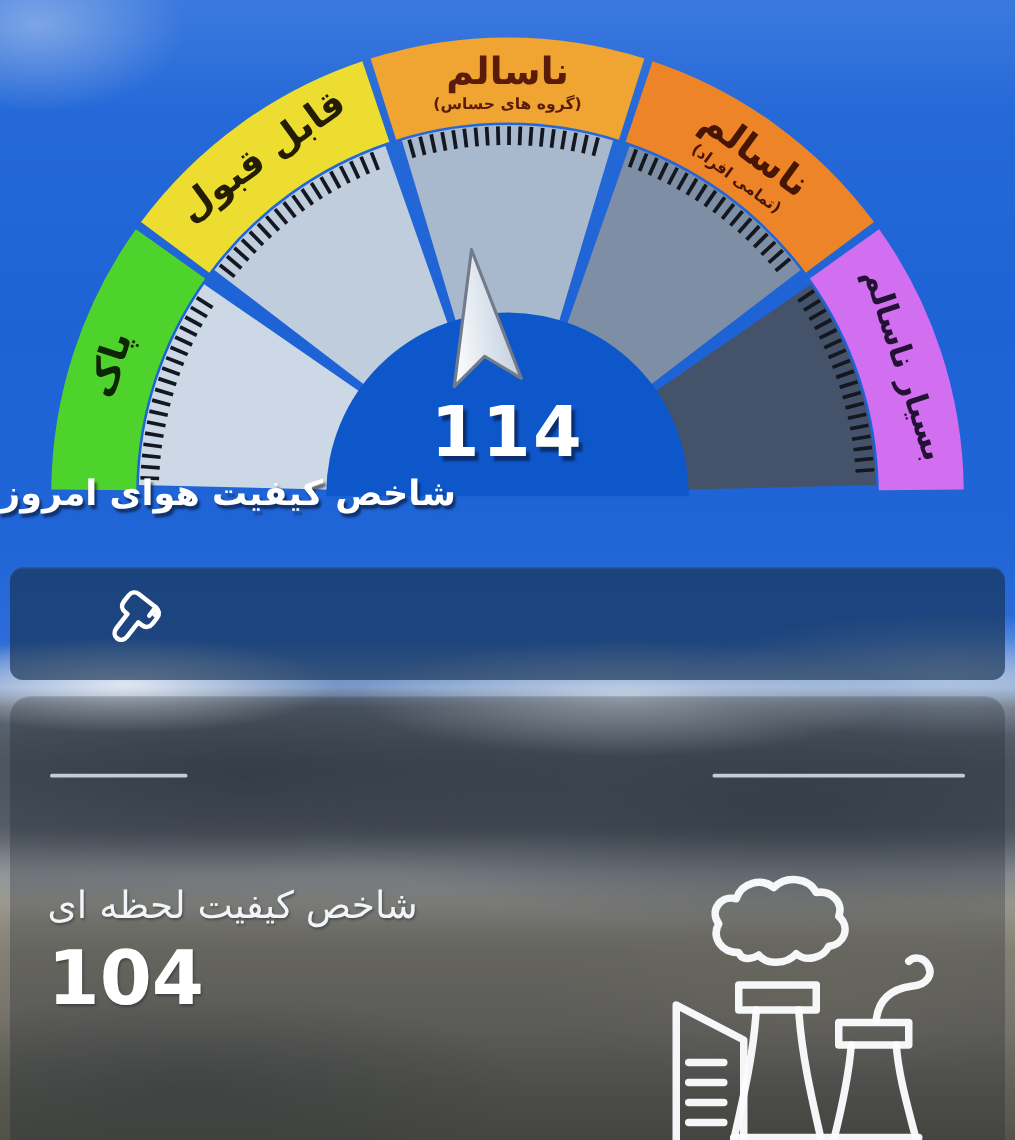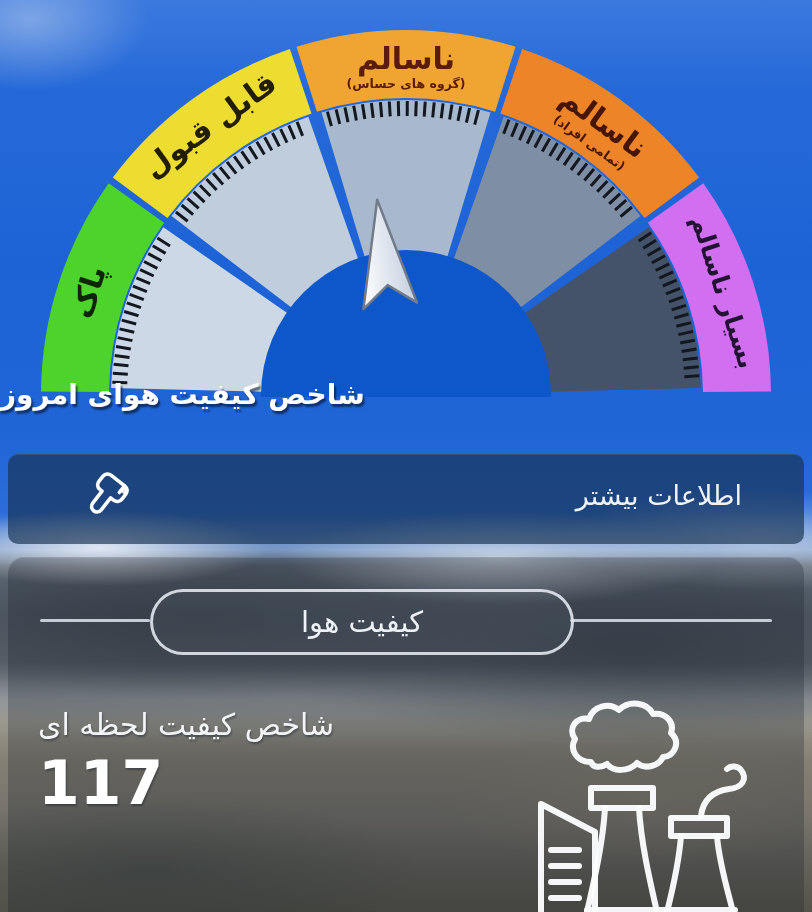--- a/index.html
+++ b/index.html
@@ -182,46 +182,43 @@
         <line x1="681.6" y1="351.4" x2="696.4" y2="349.0" stroke="#131720" stroke-width="3"></line>
         <line x1="682.8" y1="359.8" x2="697.6" y2="357.9" stroke="#131720" stroke-width="3"></line>
         <line x1="683.7" y1="368.3" x2="698.6" y2="366.8" stroke="#131720" stroke-width="3"></line>
         <line x1="684.4" y1="376.8" x2="699.4" y2="375.8" stroke="#131720" stroke-width="3"></line>
         <text x="723.7" y="291.8" transform="rotate(72 723.7 291.8)" text-anchor="middle" dominant-baseline="central" fill="#221233" font-weight="800" font-size="25">بسیار ناسالم</text>
         <circle cx="406" cy="395" r="145" fill="#0e57cb"></circle>
         <polygon points="0,-97 27,10 0,-11 -27,10" transform="translate(389 296) rotate(-7)" fill="url(#ng)" stroke="#717b8a" stroke-width="2.5" stroke-linejoin="round"></polygon>
       </g>
     </svg>
 
+  <div class="g-value">114</div>
   <div class="g-caption">شاخص کیفیت هوای امروز</div>
 
   <div class="card1">
     <svg class="hand" width="58" height="62" viewBox="0 0 48 48">
       <g transform="rotate(38 24 22)" fill="none" stroke="#ffffff" stroke-width="3" stroke-linejoin="round" stroke-linecap="round">
         <path d="M16,6 H30 C33,6 35,8 35,11 V16 C35,19 33,21 30,21 H27 V33
                  C27,36 25,38 22.5,38 C20,38 18,36 18,33 V21 H16
                  C13,21 11,19 11,16 V11 C11,8 13,6 16,6 Z"></path>
         <path d="M30,6 V13"></path>
         <circle cx="32.5" cy="9.5" r="0.8" fill="#ffffff"></circle>
       </g>
     </svg>
-    <div class="card1-label">اطلاعات بیشتر</div>
   </div>
 
   <div class="card2">
     <div class="tab-line left"></div>
     <div class="tab-line right"></div>
 
-    <div class="pill">
-      <span>کیفیت هوا</span>
-    </div>
 
     <div class="instant" style="left:30px;">
       <div class="instant-label">شاخص کیفیت لحظه ای</div>
-      <div class="instant-value">117</div>
+      <div class="instant-value">104</div>
     </div>
 
     <svg class="factory" width="280" height="220" viewBox="0 0 280 220">
       <g fill="none" stroke="rgba(252,253,255,.96)" stroke-width="6" stroke-linecap="round" stroke-linejoin="round">
 
         <path d="M66,70 C52,70 44,58 50,47 C42,36 52,24 64,27 C68,14 84,10 94,18
                  C104,8 122,10 128,22 C140,20 150,30 146,41 C156,50 150,64 138,65
                  C134,74 120,78 112,71 C104,80 88,80 82,72 C76,76 68,76 66,70 Z"></path>
 
         <path d="M16,220 L16,112 L70,140 L70,220"></path>

